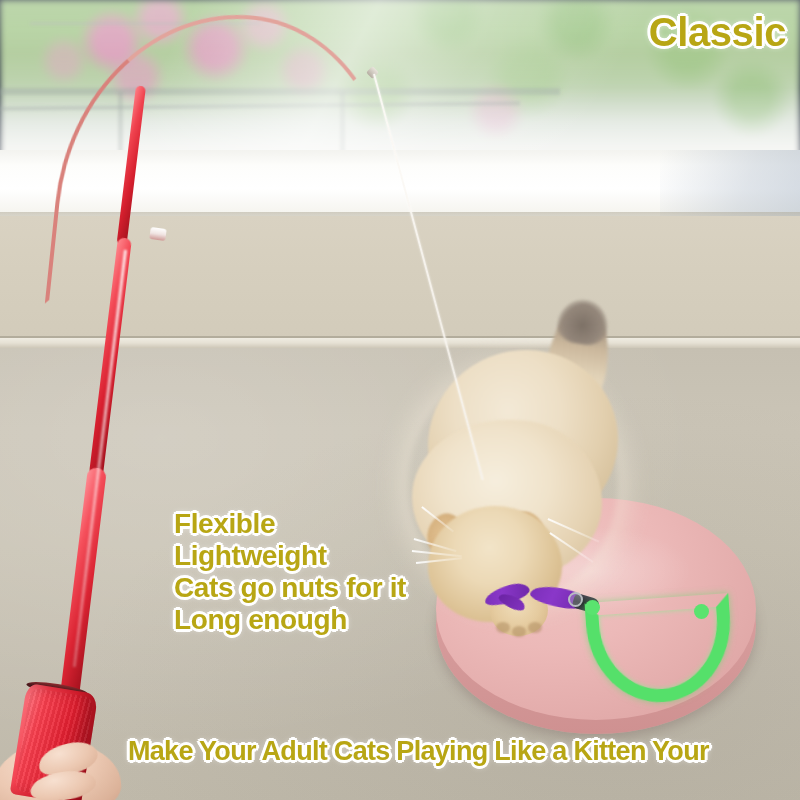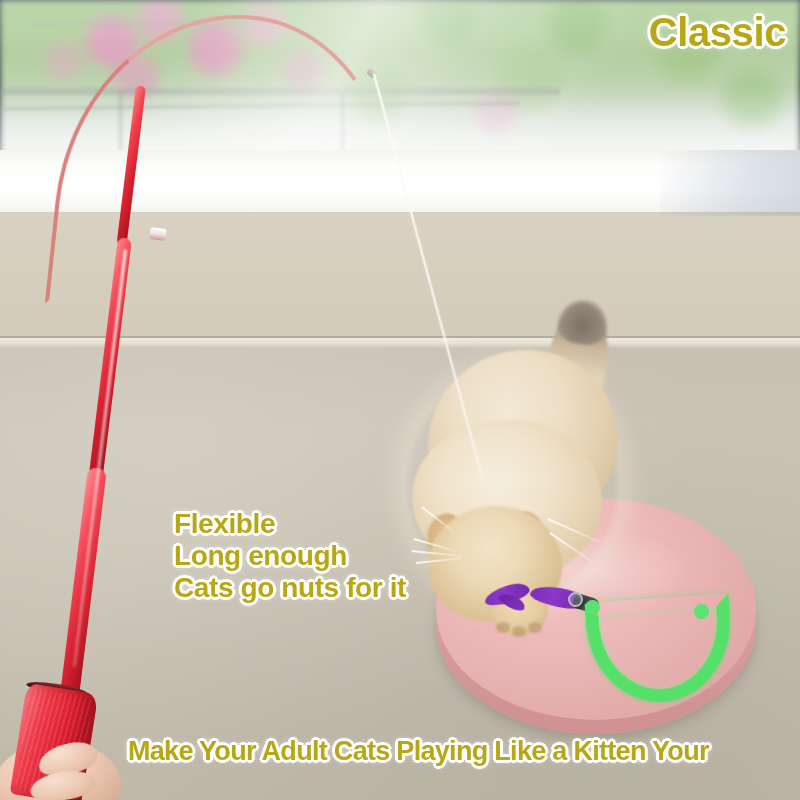--- a/index.html
+++ b/index.html
@@ -479,19 +479,20 @@
     <div class="finger finger-1"></div>
     <div class="finger finger-2"></div>
   </div>
 
   <div class="txt headline" style="top:12px;">
     <span class="hl-line">Classic</span>
   </div>
 
   <div class="txt features">
     <span class="feat-line">Flexible</span>
+    <span class="feat-line">Lightweight</span>
+    <span class="feat-line">Cats go nuts for it</span>
     <span class="feat-line">Long enough</span>
-    <span class="feat-line">Cats go nuts for it</span>
   </div>
 
   <div class="txt tagline">Make Your Adult Cats Playing Like a Kitten Your</div>
 
 </div>
 
 </body></html>

